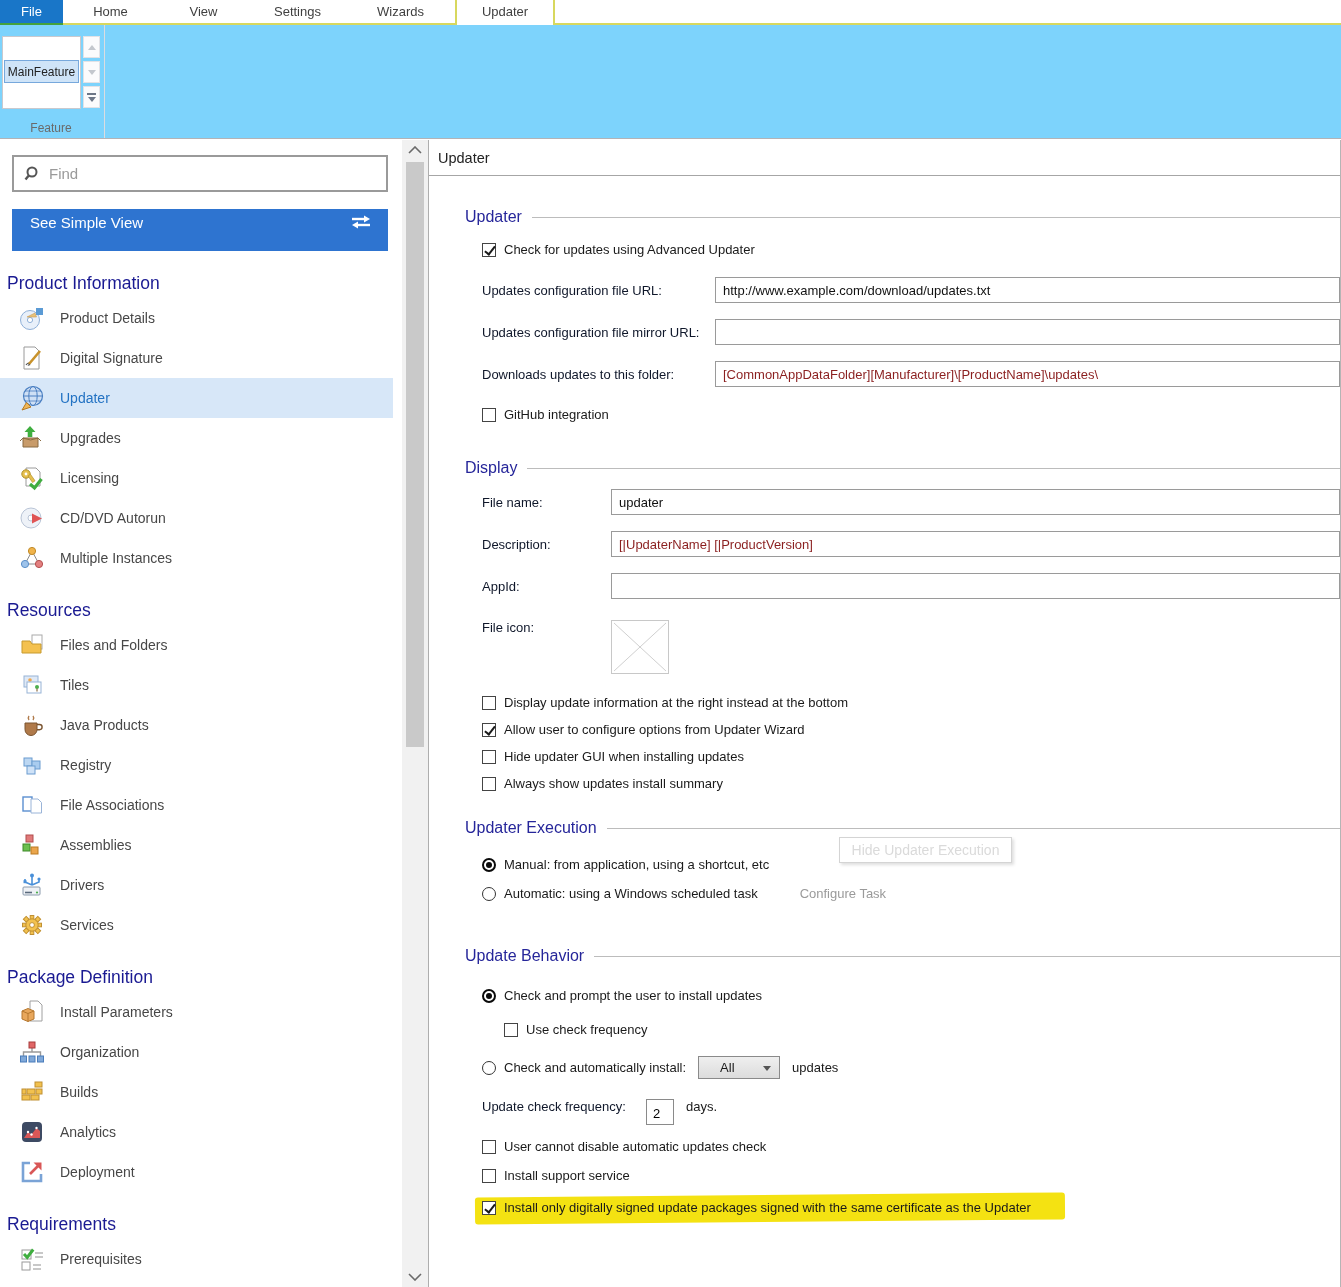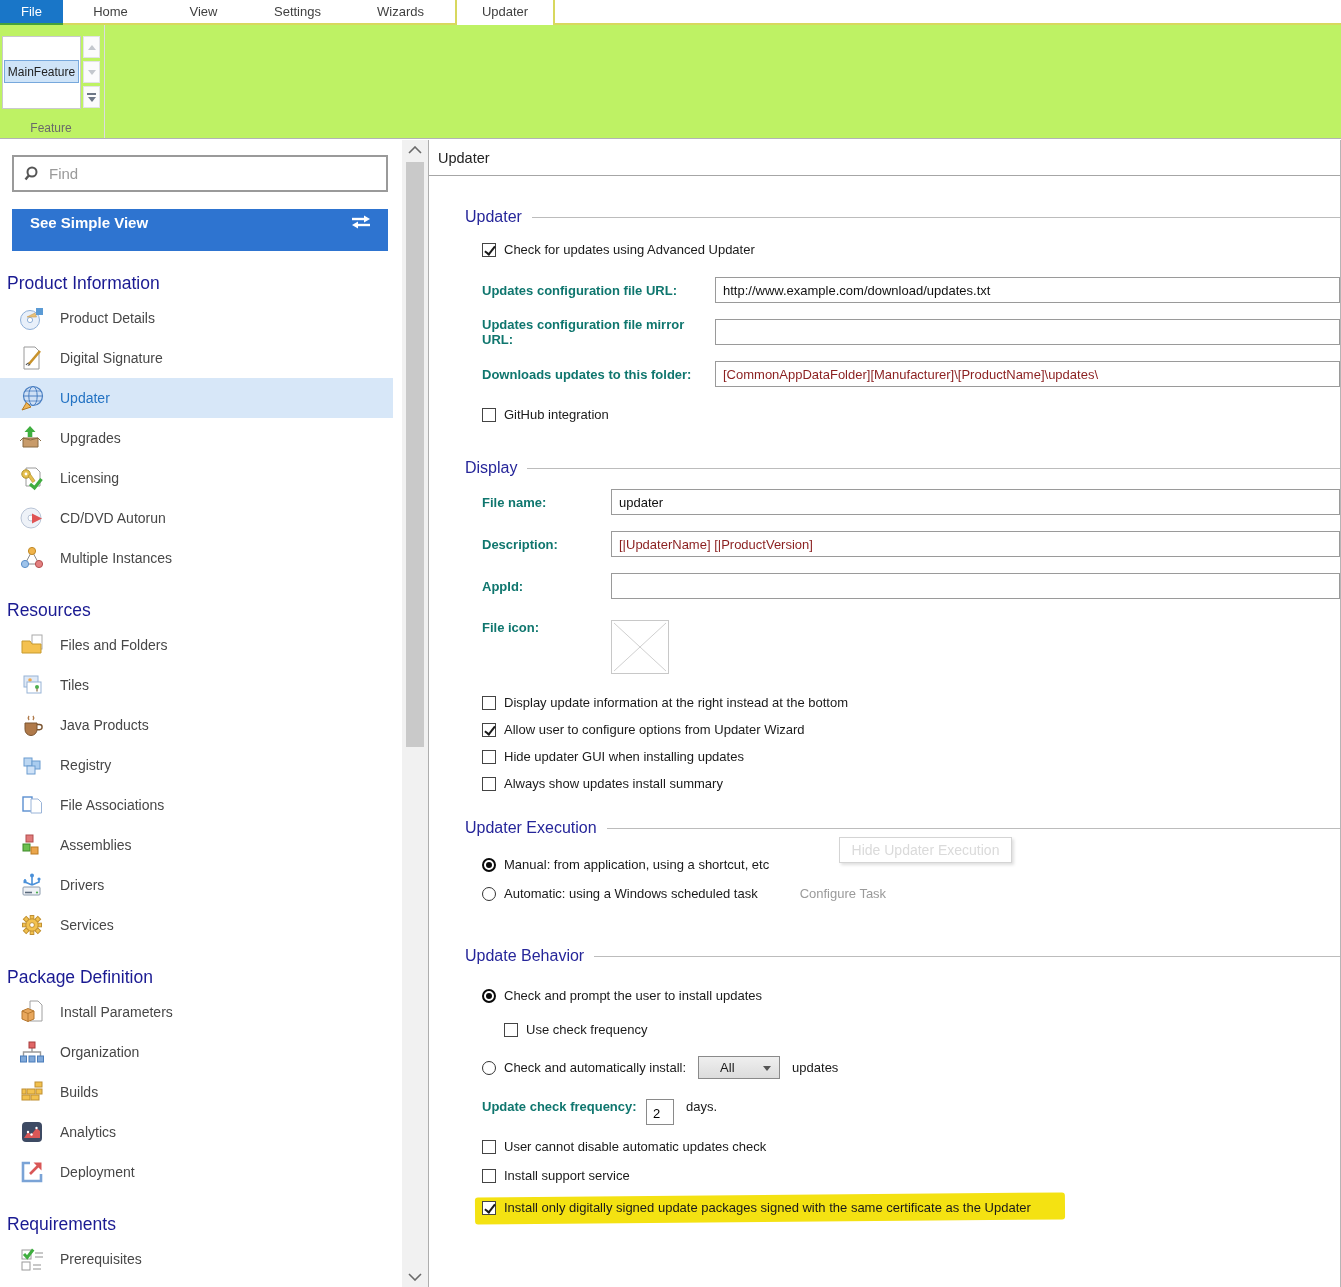--- a/index.html
+++ b/index.html
@@ -9,21 +9,21 @@
 
   
   .tabbar { position:absolute; top:0; left:0; right:0; height:25px; background:#fff; display:flex; }
   .tabbar::after { content:""; position:absolute; left:0; right:0; bottom:0; height:2px; background:#d8d85e; z-index:0; }
   .tab { position:relative; z-index:1; height:25px; line-height:23px; text-align:center; font-size:13px; color:#3f3f3f; cursor:default; }
   .tab-file { width:63px; background:#1976c8; color:#fff; border-bottom:2px solid #44a13b; }
   .tab-home { width:95px; } .tab-view { width:91px; } .tab-settings { width:97px; } .tab-wizards { width:109px; }
   .tab-active { width:100px; background:#fff; border-left:2px solid #d8d85e; border-right:2px solid #d8d85e; }
 
   
-  .ribbon { position:absolute; top:25px; left:0; right:0; height:114px; background:#bef264; border-bottom:1px solid #b3b3b6; }
+  .ribbon { position:absolute; top:25px; left:0; right:0; height:114px; background:#7dd3fc; border-bottom:1px solid #b3b3b6; }
   .fgroup { position:absolute; left:0; top:0; width:105px; height:113px; border-right:1px solid #dcdce0; }
   .lbox { position:absolute; left:2px; top:11px; width:79px; height:73px; background:#fff; border:1px solid #c9c9ce; }
   .fitem { position:absolute; left:1px; top:23px; width:75px; height:23px; background:#cfe4f8; border:1px solid #77a8dc;
            font-size:12px; display:flex; align-items:center; justify-content:center; color:#222; }
   .spins { position:absolute; left:83px; top:11px; width:17px; }
   .spin { width:17px; height:22px; background:#fbfbfc; border:1px solid #e2e2e6; display:flex; flex-direction:column;
           align-items:center; justify-content:center; margin-bottom:3px; }
   .tri-up { width:0; height:0; border-left:4px solid transparent; border-right:4px solid transparent; border-bottom:5px solid #c3c7cd; }
   .tri-dn { width:0; height:0; border-left:4px solid transparent; border-right:4px solid transparent; border-top:5px solid #c3c7cd; }
   .tri-dn.dark { border-top-color:#6d7687; }
@@ -38,40 +38,40 @@
   .sbar .chev { position:absolute; left:0; width:26px; text-align:center; }
   .chev svg { display:block; margin:0 auto; }
   .chev.up { top:6px; } .chev.dn { bottom:6px; }
 
   
   .findbox { margin:15px 14px 0 12px; height:37px; border:2px solid #9a9a9a; display:flex; align-items:center; background:#fff; }
   .findbox svg { margin:0 8px 0 10px; flex:none; }
   .findbox input { border:none; outline:none; flex:1; font-size:15px; color:#444; font-family:"Liberation Sans",sans-serif; background:transparent; }
   .findbox input::placeholder { color:#9a9a9a; }
   .simpleview { margin:17px 14px 0 12px; height:42px; background:#2e74d0; color:#fff; display:flex; align-items:center;
-                font-size:15px; padding:0 16px 16px 18px; cursor:pointer;font-weight:bold; }
+                font-size:15px; padding:0 16px 16px 18px; cursor:pointer; }
   .simpleview .txt { flex:1; }
   .sec-h { font-size:17.5px; color:#1a1a92; margin:22px 0 4px 7px; }
   .item { height:40px; display:flex; align-items:center; padding-left:18px; cursor:pointer; }
   .item .ic { width:28px; height:28px; margin-right:14px; flex:none; }
   .item .ic svg { width:28px; height:28px; display:block; }
   .item .lbl { font-size:14px; color:#474747; white-space:nowrap; }
   .item.sel { background:#d7e7f8; margin-right:9px; }
   .item.sel .lbl { color:#2272c3; }
 
   
   .main { flex:1; border-left:1px solid #aeaeae; border-right:1px solid #b5b5b5; display:flex; flex-direction:column; overflow:hidden; background:#fff; }
   .main-title { height:36px; border-bottom:1px solid #a6a6a6; display:flex; align-items:center; padding-left:9px; font-size:14.5px; color:#222; flex:none; }
   .main-body { flex:1; padding-left:36px; overflow:hidden; position:relative; }
   .gh { display:flex; align-items:center; height:20px; }
   .gh .t { font-size:16px; color:#26269a; white-space:nowrap; }
   .gh .rule { flex:1; height:1px; background:#bcbcbc; margin-left:10px; }
   .row { margin-left:17px; }
   .frow { display:flex; align-items:center; height:26px; margin-bottom:16px; }
-  .lab { font-size:13px; color:#0f766e; flex:none;font-weight:bold; }
+  .lab { font-size:13px; color:#0f172a; flex:none; }
   .w1 { width:233px; } .w2 { width:129px; } .w3 { width:164px; }
   .tf { flex:1; height:26px; border:1px solid #9a9a9a; font-size:13px; padding:0 7px; font-family:"Liberation Sans",sans-serif;
         color:#111; background:#fff; outline:none; min-width:0; }
   .tf.red { color:#8b1f1f; }
   .cbrow { display:flex; align-items:flex-start; margin-bottom:12px; }
   .cb { width:14px; height:14px; border:1px solid #444; background:#fff; margin-right:8px; position:relative; flex:none; margin-top:1px; }
   .cb.on::after { content:""; position:absolute; left:4px; top:0; width:4px; height:9px;
                   border-right:2px solid #1a1a1a; border-bottom:2px solid #1a1a1a; transform:rotate(38deg); }
   .cbl { font-size:13px; color:#1a1a1a; }
   .rrow { display:flex; align-items:center; }

